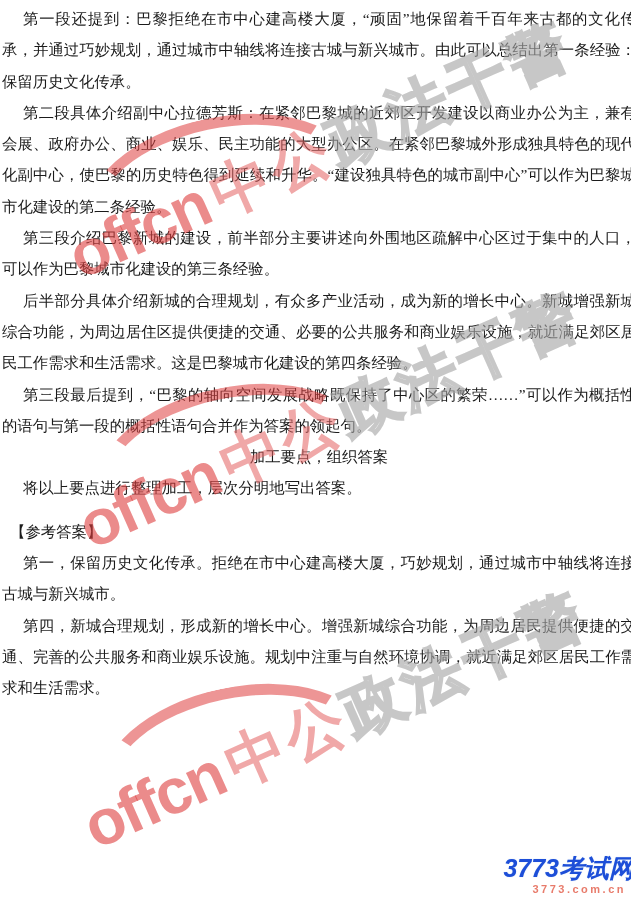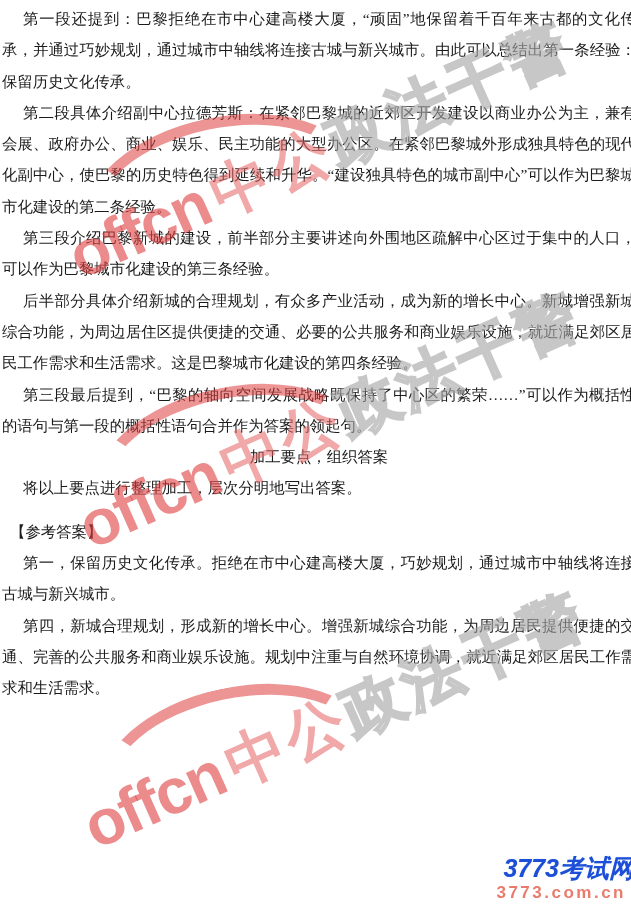--- a/index.html
+++ b/index.html
@@ -83,21 +83,21 @@
     font-size:25px;
     font-weight:bold;
     font-style:italic;
     letter-spacing:0px;
     color:#1d4ed8;
     text-shadow:0 0 1px rgba(118,165,224,0.6);
   }
   .logo-sub{
     position:absolute;
     right:8px;top:31px;
-    font-size:17px;
+    font-size:11px;
     font-weight:bold;
     letter-spacing:2.5px;
     color:rgba(226,90,70,0.80);
   }
 
   
   .footer{
     position:absolute;
     left:0;right:0;bottom:9px;
     height:20px;

